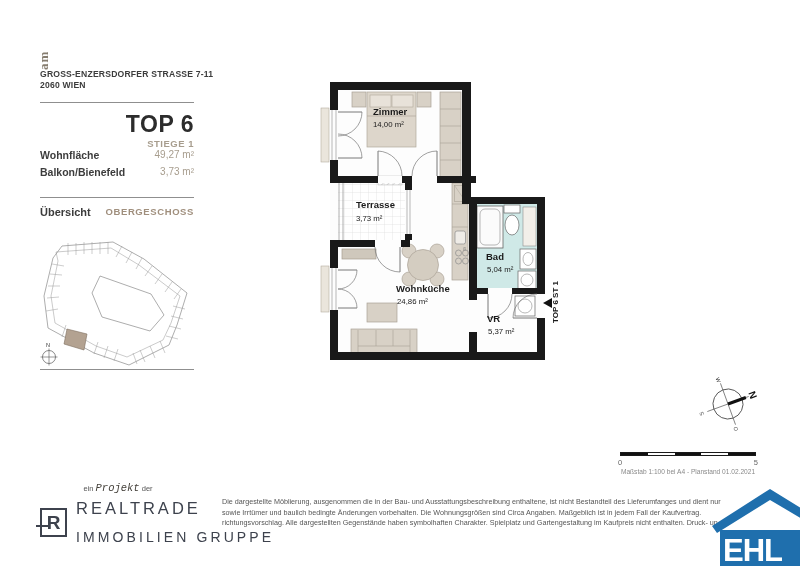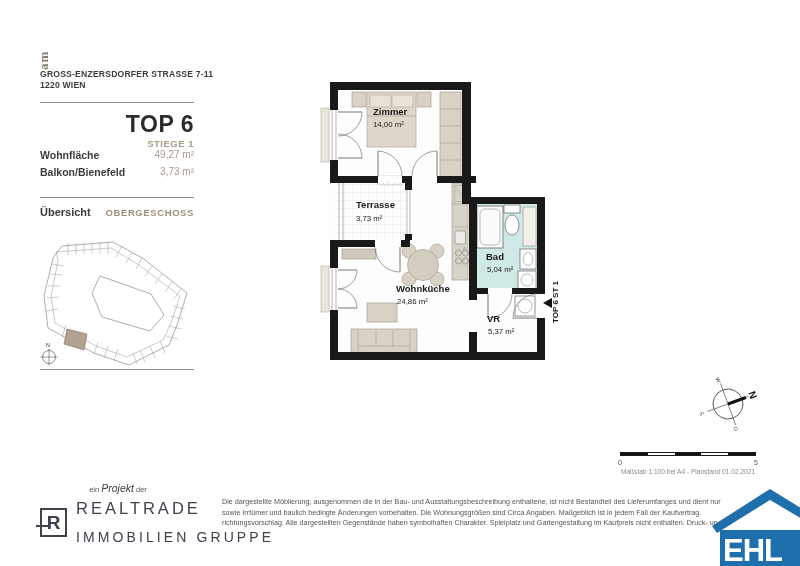--- a/index.html
+++ b/index.html
@@ -13,51 +13,51 @@
               color:#867d6f;letter-spacing:.5px;}
   .address{left:40px;top:69px;font-size:8.6px;font-weight:bold;color:#3c3c3c;line-height:11px;letter-spacing:.2px;}
   .rule{height:0;border-top:1px solid #8f8f8f;width:154px;left:40px;}
   .toprow{left:40px;top:111px;width:154px;display:flex;justify-content:flex-end;align-items:flex-end;flex-direction:column;}
   .top-title{font-size:23px;font-weight:800;color:#2c2c2c;letter-spacing:.5px;}
   .stiege{font-size:9.5px;font-weight:bold;color:#a79d8e;letter-spacing:.5px;padding-bottom:3px;}
   .inforows{left:40px;top:146px;width:154px;}
   .inforow{display:flex;justify-content:space-between;height:17px;align-items:center;}
   .inforow .lbl{font-size:10.5px;font-weight:bold;color:#3c3c3c;}
   .inforow .val{font-size:10px;color:#a79d8e;}
-  .ovrow{left:40px;top:206px;width:154px;display:flex;justify-content:space-between;align-items:center;}
+  .ovrow{left:40px;top:206px;width:154px;display:flex;justify-content:space-between;align-items:flex-start;}
   .ov-title{font-size:11px;font-weight:bold;color:#3b3b3b;}
   .ov-level{font-size:9.5px;font-weight:bold;color:#a08f7d;letter-spacing:.6px;}
   
   .scalebar{left:620px;top:452px;width:136px;}
   .bar{display:flex;border:1px solid #1a1a1a;height:4px;width:136px;box-sizing:border-box;}
   .bar div{flex:1;height:100%;}
   .scale-num{position:absolute;top:6px;font-size:7.5px;color:#666;}
   .scale-caption{position:absolute;top:16px;left:-34px;width:204px;text-align:center;font-size:6.6px;color:#8a8a8a;}
   
   .projline{left:38px;top:482px;width:160px;text-align:center;font-size:7.5px;color:#555;}
-  .projline .pword{font-family:Liberation Sans, sans-serif;font-style:italic;font-size:10.5px;color:#44403a;}
+  .projline .pword{font-family:Liberation Mono, monospace;font-style:italic;font-size:10.5px;color:#44403a;}
   .rt{left:40px;top:500px;display:flex;align-items:center;gap:9px;}
   .rt-mono{position:relative;width:27px;height:29px;border:2px solid #3d424d;display:flex;align-items:center;justify-content:center;
            font-size:19px;font-weight:600;color:#3d424d;box-sizing:border-box;}
   .rt-mono::before{content:"";position:absolute;left:-6px;bottom:8px;width:13px;height:2px;background:#3d424d;}
   .rt-name{font-size:16.5px;letter-spacing:3px;color:#3d424d;font-weight:500;line-height:17px;}
   .rt-sub{font-size:14px;letter-spacing:3.1px;color:#3d424d;margin-top:12px;}
   .disclaimer{left:222px;top:497px;width:530px;font-size:7.2px;line-height:10.6px;color:#555;}
   
   svg text{font-family:"Liberation Sans",sans-serif;}
 </style>
 </head>
 <body>
 
 <div id="page">
 
   <div class="abs brand-am">am</div>
   <div class="abs address">
     <div>GROSS-ENZERSDORFER STRASSE 7-11</div>
-    <div>1220 WIEN</div>
+    <div>2060 WIEN</div>
   </div>
   <div class="abs rule" style="top:102px"></div>
 
   <div class="abs toprow">
     <div class="top-title">TOP 6</div>
     <div class="stiege">STIEGE 1</div>
   </div>
 
   <div class="abs inforows">
     <div class="inforow">

